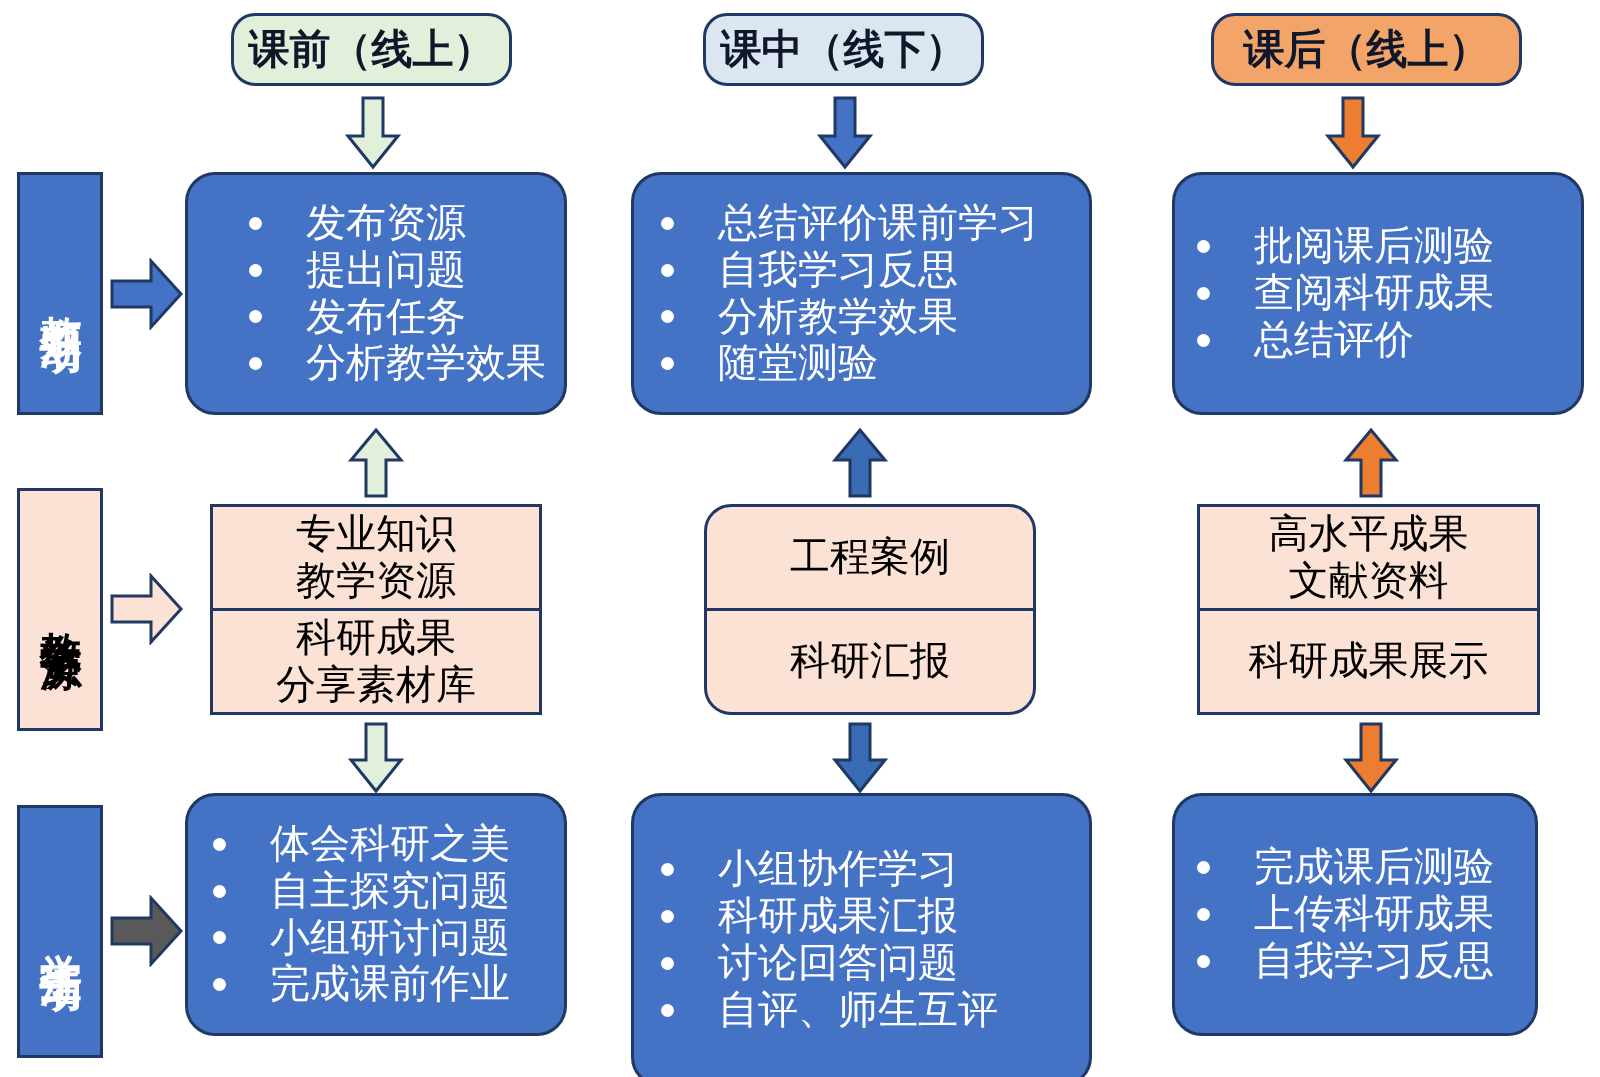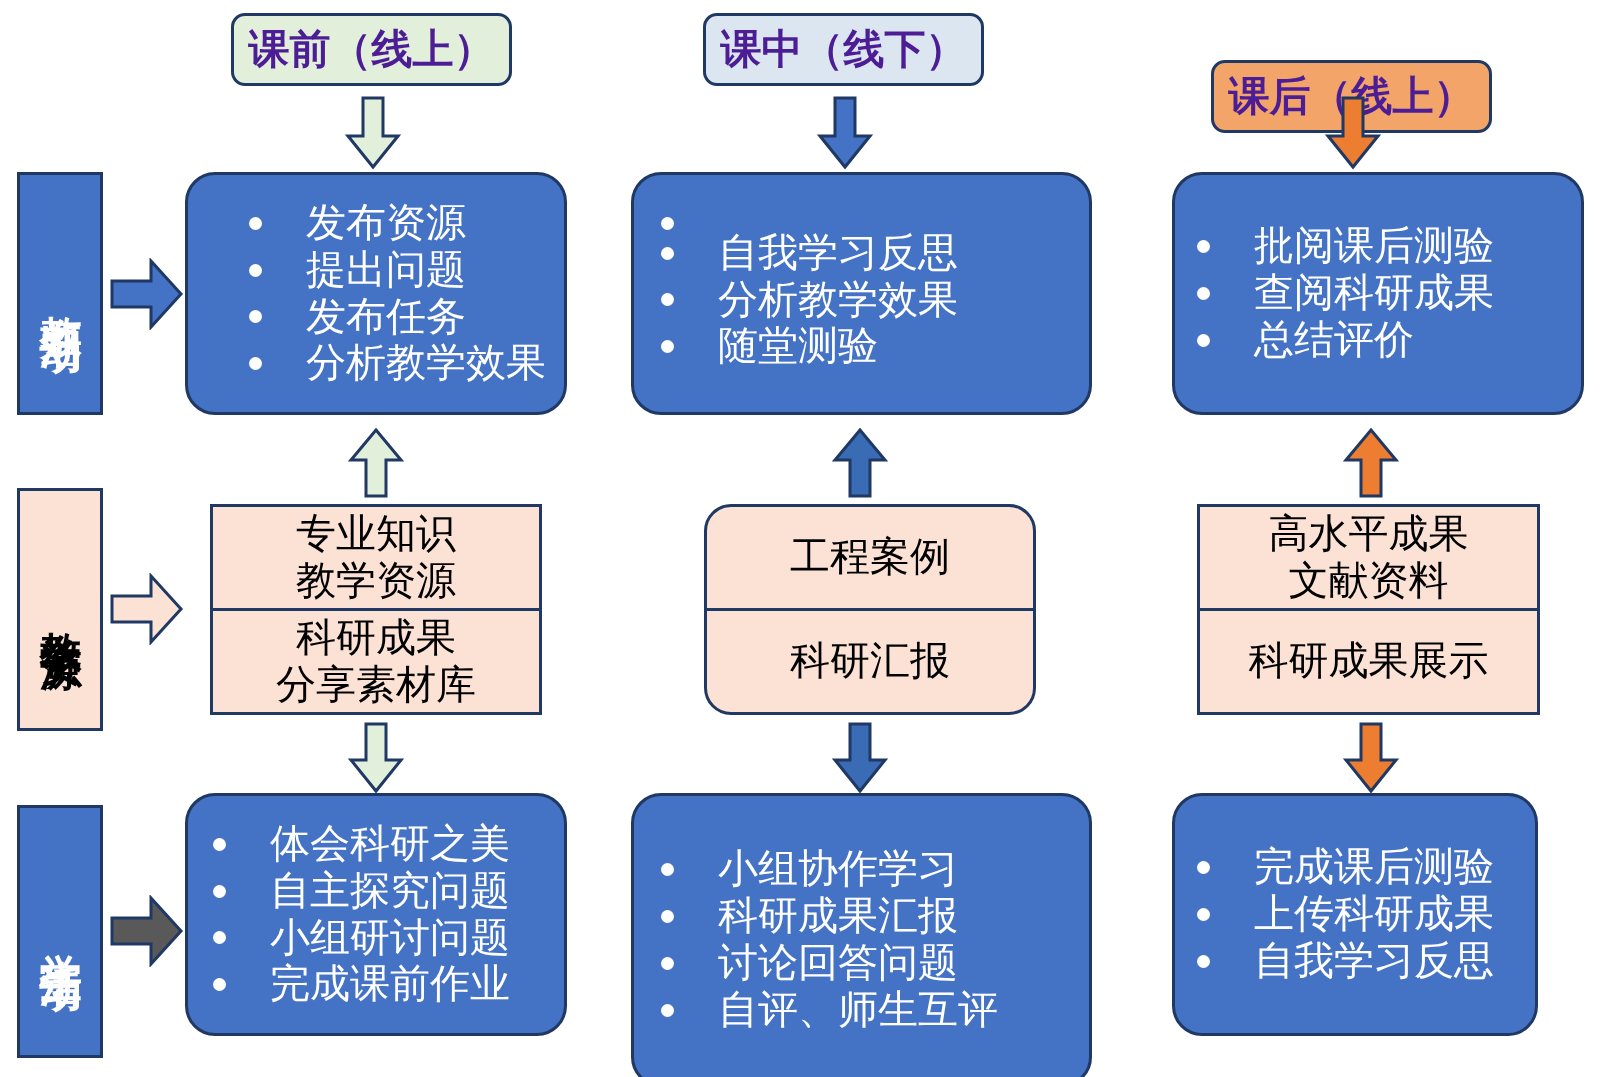--- a/index.html
+++ b/index.html
@@ -8,23 +8,23 @@
     font-family:"Liberation Serif","DejaVu Serif",serif;
   }
   .stage{position:absolute;inset:0;}
 
   
   .abs{position:absolute;box-sizing:border-box;}
 
   
   .phase-pill{
     border:3px solid #1f3864;
-    border-radius:14px;
+    border-radius:24px;
     display:flex;align-items:center;justify-content:center;
-    font-size:41px;font-weight:700;color:#4c1d95;
+    font-size:41px;font-weight:700;color:#0f172a;
     letter-spacing:0px;white-space:nowrap;
     line-height:1;
   }
 
   
   .cat-label{
     border:3px solid #1f3864;
     display:flex;align-items:center;justify-content:center;
     font-size:42px;font-weight:700;line-height:1.04;
     text-align:center;
@@ -76,21 +76,21 @@
 <div class="stage">
 
   <div class="abs phase-pill" style="left:231px;top:13px;width:281px;height:73px;background:#e2efda;">
     <span>课前（线上）</span>
   </div>
 
   <div class="abs phase-pill" style="left:703px;top:13px;width:281px;height:73px;background:#dce6f1;">
     <span>课中（线下）</span>
   </div>
 
-  <div class="abs phase-pill" style="left:1211px;top:13px;width:281px;height:73px;background:#f2a469;margin-top:47px;">
+  <div class="abs phase-pill" style="left:1211px;top:13px;width:311px;height:73px;background:#f2a469;">
     <span>课后（线上）</span>
   </div>
 
   <svg class="abs arrow" style="left:345px;top:96px;" width="56" height="74" viewBox="0 0 56 74">
     <polygon points="18,2 38,2 38,40 53,40 28,71 3,40 18,40" fill="#e2efda" stroke="#1f3864" stroke-width="3"></polygon>
   </svg>
 
   <svg class="abs arrow" style="left:817px;top:96px;" width="56" height="74" viewBox="0 0 56 74">
     <polygon points="18,2 38,2 38,40 53,40 28,71 3,40 18,40" fill="#4472c4" stroke="#1f3864" stroke-width="3"></polygon>
   </svg>
@@ -125,20 +125,21 @@
           <span class="bullet"></span>
           <span>分析教学效果</span>
         </li>
     </ul>
   </div>
 
   <div class="abs act-box" style="left:631px;top:172px;width:461px;height:243px;">
     <ul class="act-list" style="padding-left:27px;">
       <li>
           <span class="bullet"></span>
+          <span>总结评价课前学习</span>
         </li>
       <li>
           <span class="bullet"></span>
           <span>自我学习反思</span>
         </li>
       <li>
           <span class="bullet"></span>
           <span>分析教学效果</span>
         </li>
       <li>

